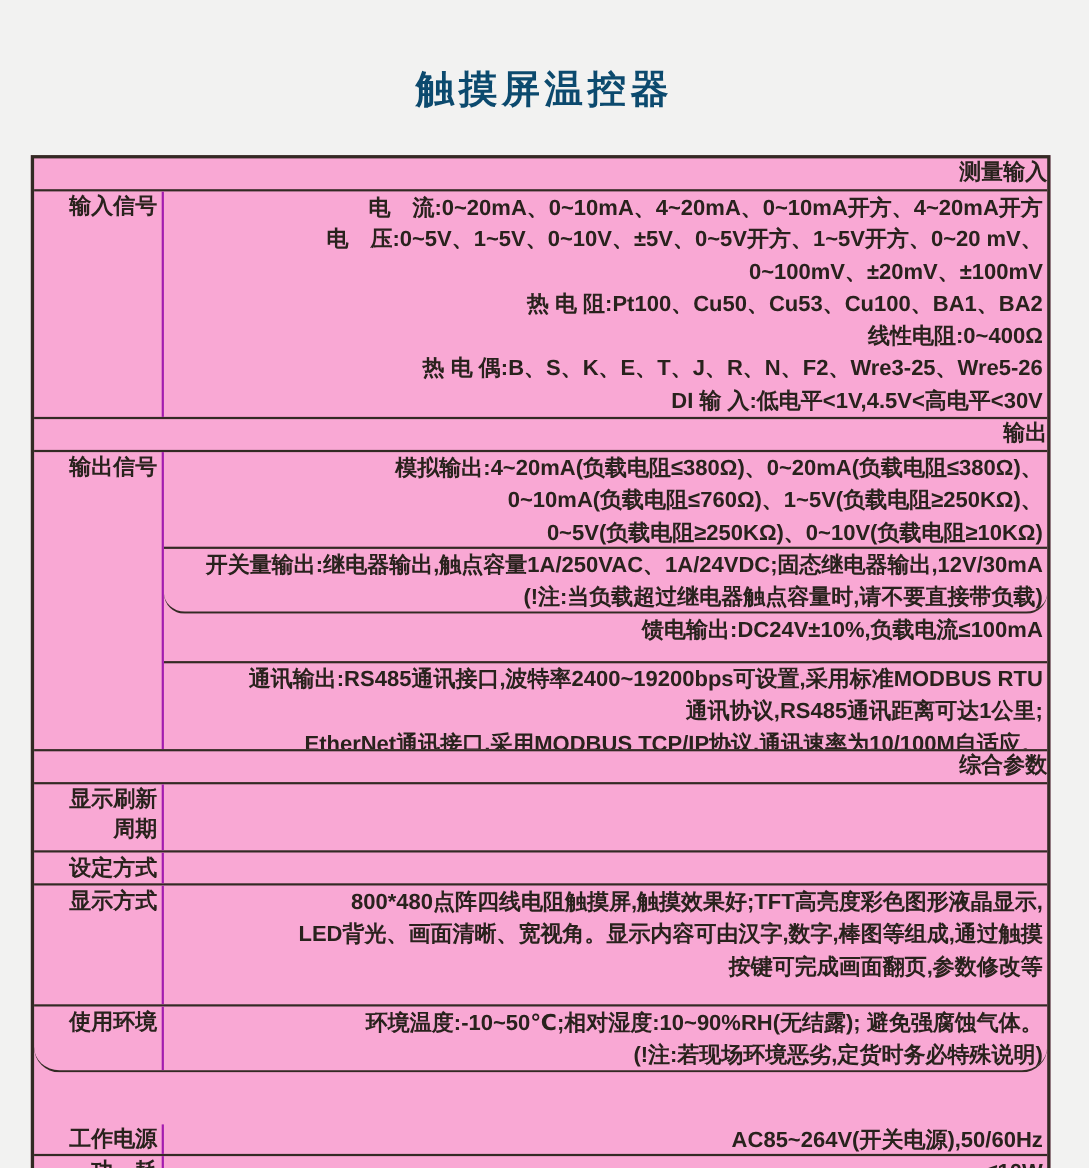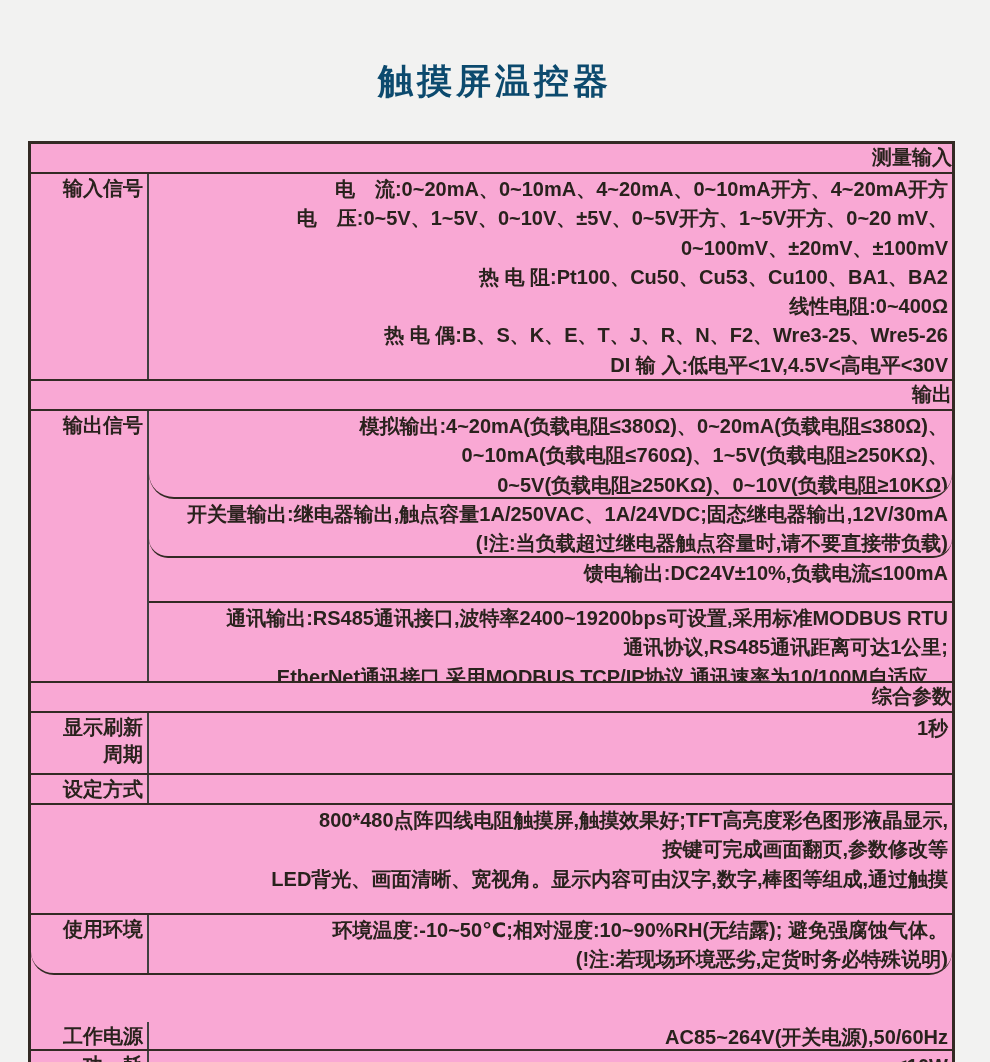--- a/index.html
+++ b/index.html
@@ -40,49 +40,49 @@
     display:block;
     box-sizing:border-box;
     border-bottom:2px solid #332a24;
     padding-left:14px;
     overflow:hidden;
   }
   .r-sec{height:30px;line-height:27px;}
   .r-input{height:207px;}
   .r-outsig{height:272px;}
   .r-small{height:29px;}
-  .r-refresh{height:62px;}
+  .r-refresh{height:62px;flex-direction:column;}
   .r-setting{height:30px;flex-direction:column;}
   .r-display{height:110px;}
   .r-env{height:60px;border-radius:23px;}
   .r-power{height:29px;margin-top:47px;}
   .r-last{height:28px;border-bottom:none;}
   .lbl{
     width:118px;
     flex:0 0 118px;
     box-sizing:border-box;
-    border-right:2px solid #404040;
+    border-right:2px solid #a21caf;
     padding:1px 4px 0 14px;
     line-height:27px;
   }
   .cnt{
     flex:1;
     box-sizing:border-box;
     padding:1px 4px 0 9px;
     overflow:hidden;
   }
   .cnt.nopad{padding:0;}
   .sub{
     box-sizing:border-box;
     border-bottom:2px solid #332a24;
     padding:1px 4px 0 9px;
     overflow:hidden;
   }
   .sub.last{border-bottom:none;}
-  .s-analog{height:88px;border-radius:25px;}
+  .s-analog{height:88px;}
   .s-switch{height:59px;border-radius:19px;}
   .s-feed{height:45px;}
   .s-comm{height:86px;}
   .line{
     height:29.3px;
     line-height:29.3px;
     white-space:nowrap;
   }
   .ind-74{padding-left:74px;}
   .ind-100{padding-left:100px;}
@@ -153,24 +153,25 @@
   </div>
 
   <div class="trow r-setting">
     <div class="lbl">设定方式</div>
     <div class="cnt">
       <div class="line">参数设定值密码锁定;设定值断电永久保存</div>
     </div>
   </div>
 
   <div class="trow r-display">
+    <div class="lbl">显示方式</div>
     <div class="cnt">
       <div class="line">800*480点阵四线电阻触摸屏,触摸效果好;TFT高亮度彩色图形液晶显示,</div>
+      <div class="line">LED背光、画面清晰、宽视角。显示内容可由汉字,数字,棒图等组成,通过触摸</div>
       <div class="line">按键可完成画面翻页,参数修改等</div>
-      <div class="line">LED背光、画面清晰、宽视角。显示内容可由汉字,数字,棒图等组成,通过触摸</div>
     </div>
   </div>
 
   <div class="trow r-env">
     <div class="lbl">使用环境</div>
     <div class="cnt">
       <div class="line">环境温度:-10~50℃;相对湿度:10~90%RH(无结露); 避免强腐蚀气体。</div>
       <div class="line">(!注:若现场环境恶劣,定货时务必特殊说明)</div>
     </div>
   </div>

